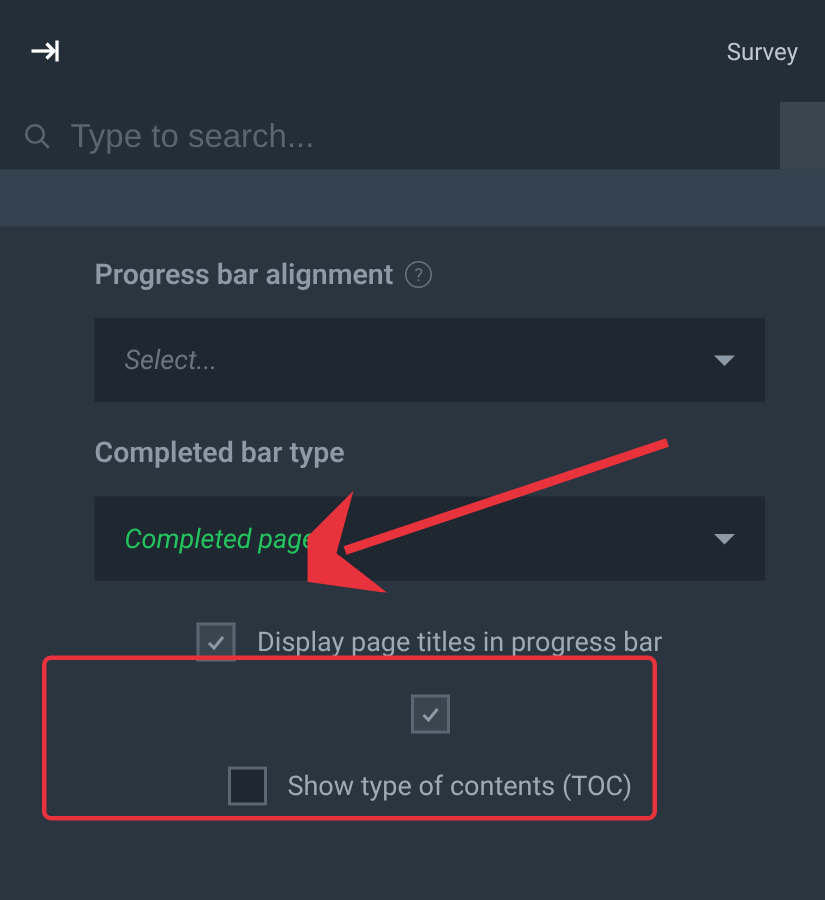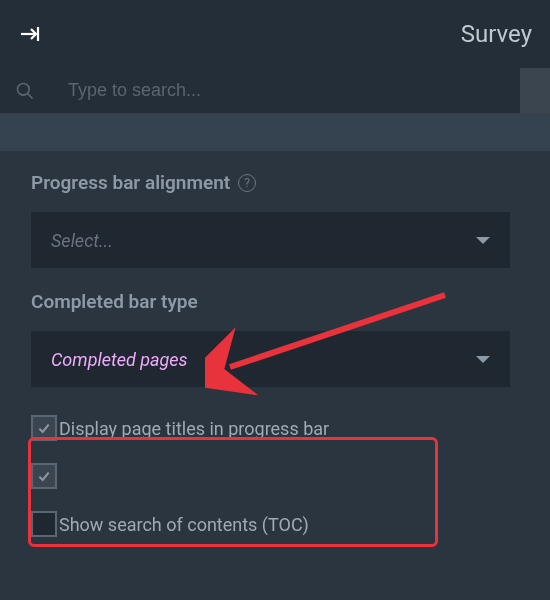--- a/index.html
+++ b/index.html
@@ -28,21 +28,21 @@
       width: 24px;
       height: 24px;
       display: flex;
       align-items: center;
       justify-content: center;
       color: #ffffff;
       cursor: pointer;
     }
     .topbar-title {
       color: #c0c8d0;
-      font-size: 24px;
+      font-size: 16px;
       font-weight: 400;
     }
     .search-wrap {
       background: #3a4550;
       padding: 0;
     }
     .search-box {
       display: flex;
       align-items: center;
       height: 45px;
@@ -56,32 +56,31 @@
       height: 20px;
       color: #5a6570;
       flex-shrink: 0;
     }
     .search-input {
       flex: 1;
       background: transparent;
       border: none;
       outline: none;
       color: #3b82f6;
-      font-size: 18px;
-      margin-left: 21px;
+      font-size: 22px;
     }
     .search-input::placeholder {
       color: #5a6570;
     }
     .divider-strip {
       height: 38px;
       background: #354250;
     }
     .panel {
-      padding: 20px 40px 10px 31px;
+      padding: 20px 40px 10px 63px;
     }
     .field-group {
       margin-bottom: 22px;
     }
     .field-label-row {
       display: flex;
       align-items: center;
       gap: 8px;
       margin-bottom: 18px;
     }
@@ -107,42 +106,43 @@
       background: #1f2730;
       display: flex;
       align-items: center;
       justify-content: space-between;
       padding: 0 20px;
       cursor: pointer;
       font-style: italic;
     }
     .select-value {
       font-size: 18px;
-      color: #f0abfc;
+      color: #22c55e;
     }
     .select-value.placeholder {
       color: #6a7580;
     }
     .chevron-down {
       width: 0;
       height: 0;
       border-left: 7px solid transparent;
       border-right: 7px solid transparent;
       border-top: 7px solid #8e99a6;
     }
     .checkbox-group {
       display: flex;
       flex-direction: column;
       gap: 22px;
       padding-top: 6px;
     }
     .checkbox-row {
       display: flex;
       align-items: center;
-      gap: 2px;
+      gap: 14px;
+      justify-content: center;
     }
     .checkbox {
       width: 26px;
       height: 26px;
       border: 2px solid #5a6672;
       background: #1f2730;
       display: flex;
       align-items: center;
       justify-content: center;
       cursor: pointer;
@@ -245,21 +245,21 @@
     </div>
     <div class="checkbox-row">
       <div class="checkbox checked">
         <svg viewBox="0 0 24 24">
             <polyline points="5,13 10,18 19,7"></polyline>
           </svg>
       </div>
     </div>
     <div class="checkbox-row">
       <div class="checkbox"></div>
-      <span class="checkbox-label">Show search of contents (TOC)</span>
+      <span class="checkbox-label">Show type of contents (TOC)</span>
     </div>
   </div>
 
 </div>
 
 <div class="annotation-box"></div>
 
 <svg class="annotation-arrow" viewBox="0 0 260 110">
   <defs>
     <marker id="arrowhead" markerWidth="12" markerHeight="12" refX="3" refY="6" orient="auto">

